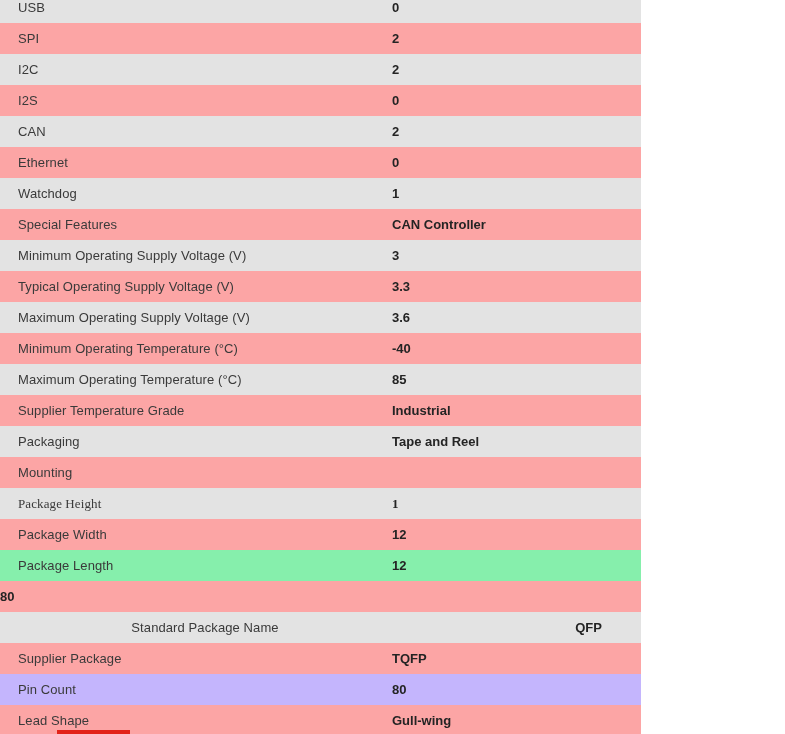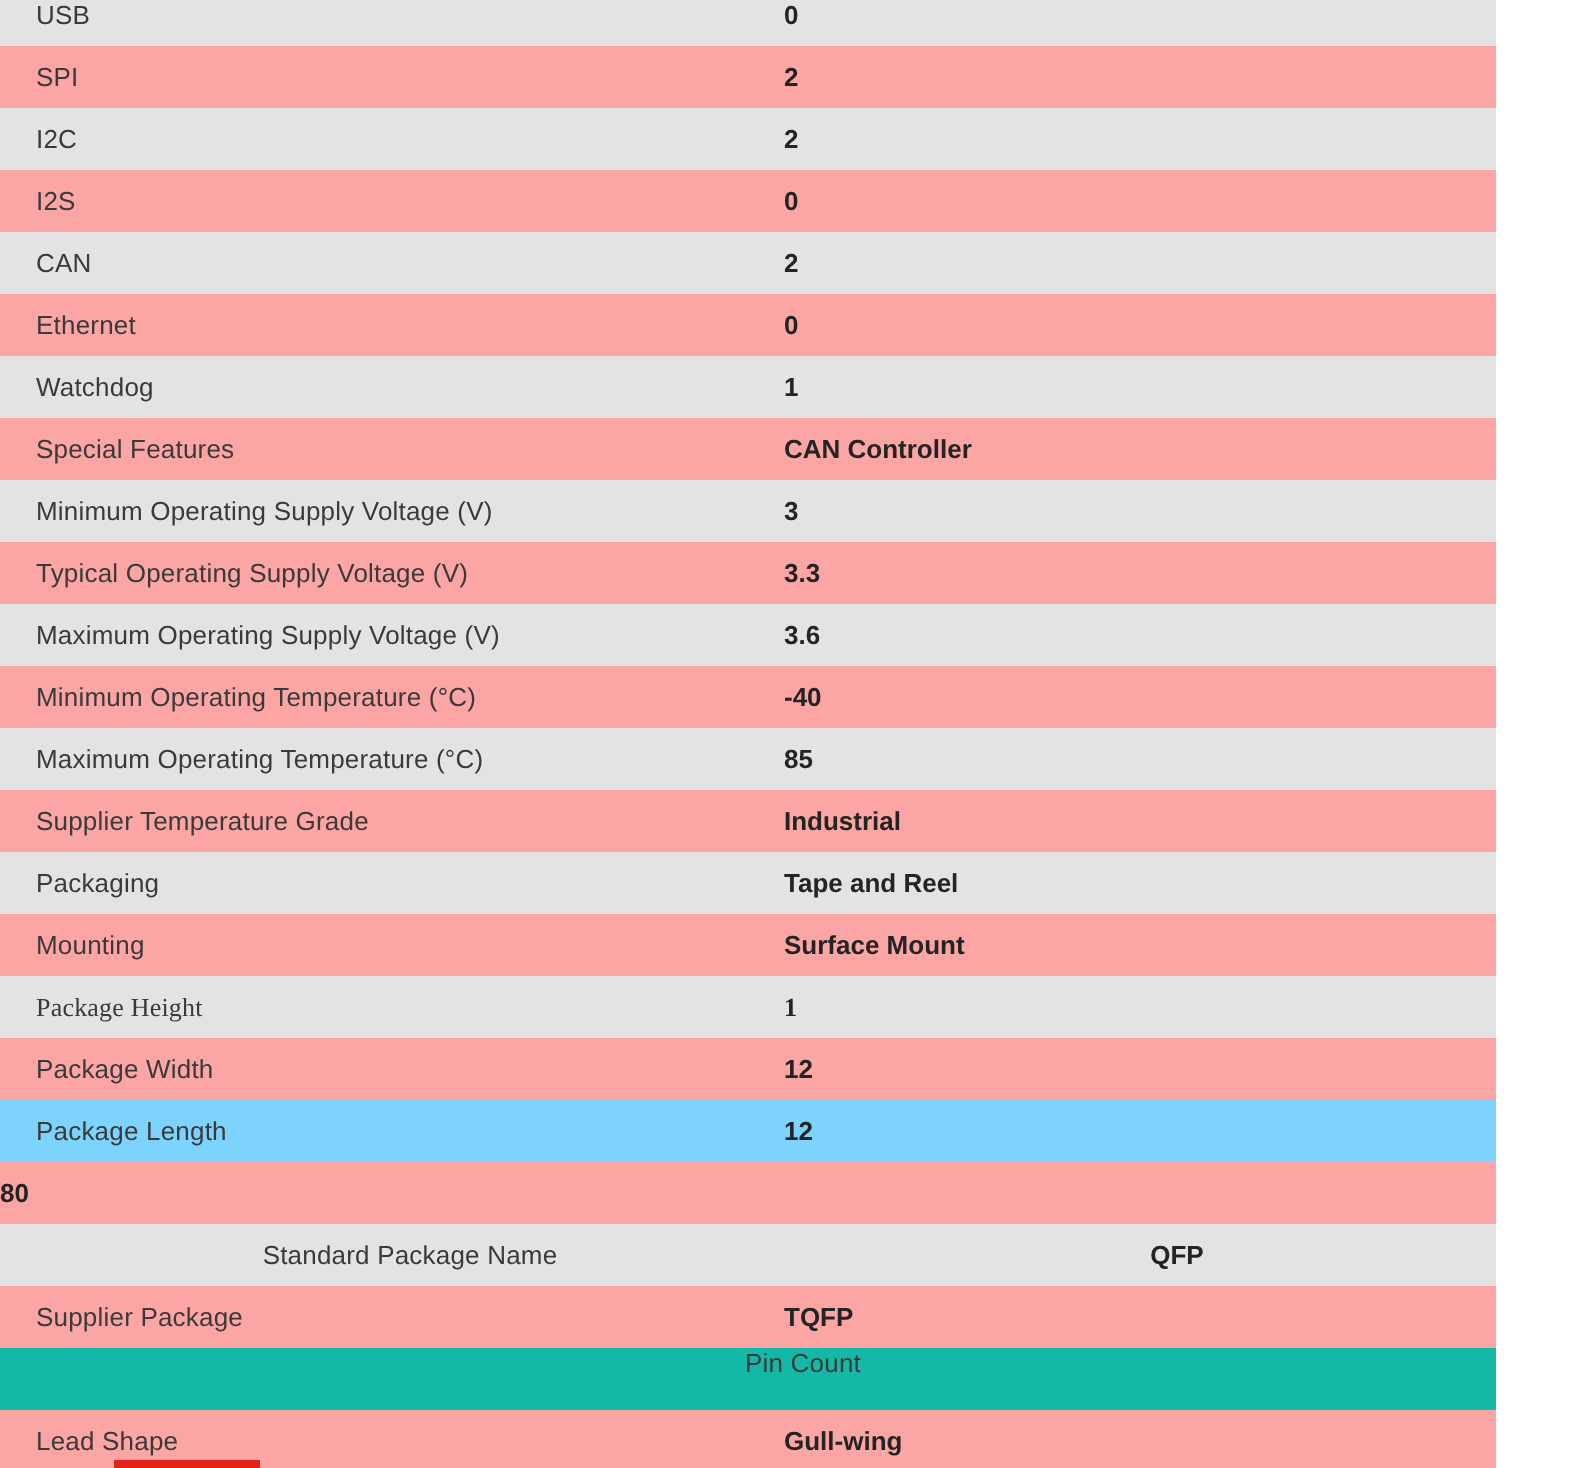--- a/index.html
+++ b/index.html
@@ -3,21 +3,21 @@
 <meta charset="utf-8">
 <style>
   html, body {
     margin: 0;
     padding: 0;
     background: #ffffff;
     font-family: "Liberation Sans", sans-serif;
   }
   .page {
     position: relative;
-    width: 748px;
+    width: 641px;
     height: 734px;
     overflow: hidden;
     background: #ffffff;
   }
   .spec-table {
     position: absolute;
     top: -8px;          
     left: 0;
     width: 785px;
   }
@@ -133,53 +133,52 @@
     <span class="spec-value">Industrial</span>
   </div>
 
   <div class="spec-row alt" style="background: rgb(227, 227, 227);">
     <span class="spec-label">Packaging</span>
     <span class="spec-value">Tape and Reel</span>
   </div>
 
   <div class="spec-row">
     <span class="spec-label">Mounting</span>
-    <span class="spec-value">Surface Mount</span>
   </div>
 
   <div class="spec-row alt" style="background: rgb(227, 227, 227); font-family: Liberation Serif, serif;">
     <span class="spec-label">Package Height</span>
     <span class="spec-value">1</span>
   </div>
 
   <div class="spec-row">
     <span class="spec-label">Package Width</span>
     <span class="spec-value">12</span>
   </div>
 
-  <div class="spec-row alt" style="background: #7dd3fc;">
+  <div class="spec-row alt" style="background: #86efac;">
     <span class="spec-label">Package Length</span>
     <span class="spec-value">12</span>
   </div>
 
   <div class="spec-row">
     <span class="spec-value">80</span>
   </div>
 
   <div class="spec-row alt" style="background: rgb(227, 227, 227); text-align: center;">
     <span class="spec-label">Standard Package Name</span>
     <span class="spec-value">QFP</span>
   </div>
 
   <div class="spec-row">
     <span class="spec-label">Supplier Package</span>
     <span class="spec-value">TQFP</span>
   </div>
 
-  <div class="spec-row alt" style="background: #14b8a6; flex-direction: column;">
+  <div class="spec-row alt" style="background: #c4b5fd;">
     <span class="spec-label">Pin Count</span>
     <span class="spec-value">80</span>
   </div>
 
   <div class="spec-row">
     <span class="spec-label">Lead Shape</span>
     <span class="spec-value">Gull-wing</span>
   </div>
 </div>
   <div class="red-accent-bar" style="background: rgb(226, 35, 26);"></div>

